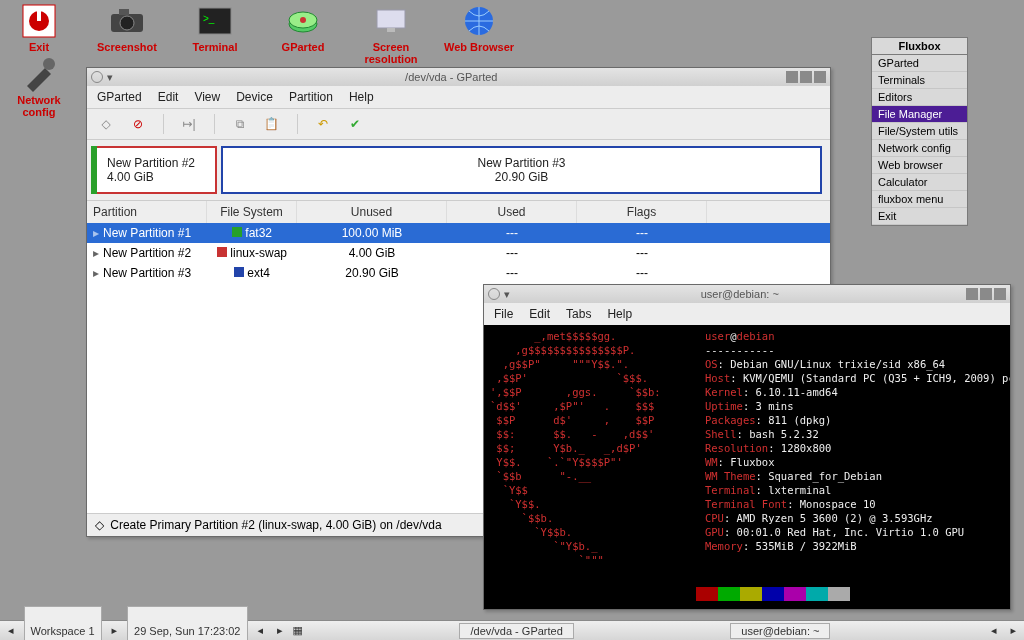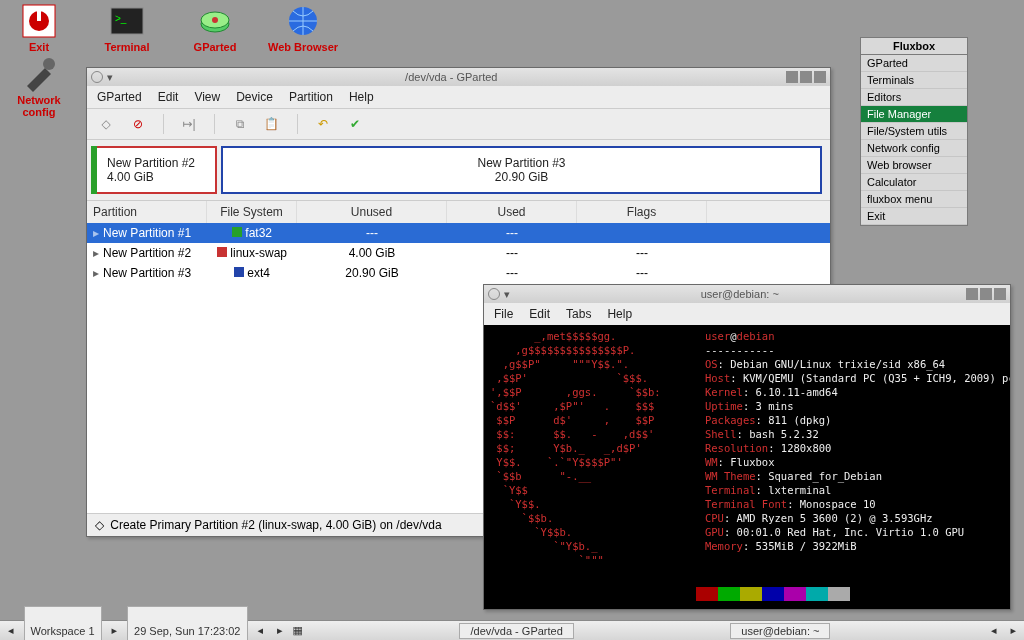--- a/index.html
+++ b/index.html
@@ -6,24 +6,24 @@
   body { font-family: sans-serif; font-size: 12px; background: #9a9a9a; width: 1024px; height: 640px; overflow: hidden; position: relative; }
 
   
   .desktop-icons { position: absolute; top: 3px; left: 3px; display: flex; gap: 16px; }
   .desktop-icon { display: flex; flex-direction: column; align-items: center; width: 72px; cursor: pointer; }
   .desktop-icon .icon-box { width: 36px; height: 36px; display:flex; align-items:center; justify-content:center; }
   .desktop-icon .label { color: #cc0000; font-weight: bold; font-size: 11px; margin-top: 2px; text-align:center; }
   .desktop-icon.second-row { position:absolute; }
 
   
-  .fluxbox-menu { position: absolute; top: 37px; right: 56px; width: 108px; background: #d9d9d9; border:1px solid #7a7a7a; font-size:11px; }
+  .fluxbox-menu { position: absolute; top: 37px; right: 56px; width: 97px; background: #d9d9d9; border:1px solid #7a7a7a; font-size:11px; }
   .fluxbox-menu .title { text-align:center; font-weight:bold; padding:2px 0; border-bottom:1px solid #7a7a7a; }
   .fluxbox-menu .item { padding: 2px 6px; cursor:pointer; border-bottom:1px solid #c6c6c6; }
-  .fluxbox-menu .item.selected { background:#15803d; color:#fff; }
+  .fluxbox-menu .item.selected { background:#4c1d95; color:#fff; }
 
   
   .window { position: absolute; background:#eeeeee; border:1px solid #6a6a6a; box-shadow: 2px 2px 3px rgba(0,0,0,.2);}
   .titlebar { background:linear-gradient(#e4e4e4,#d0d0d0); height:18px; display:flex; align-items:center; font-size:11px; color:#555; padding:0 4px; }
   .titlebar .title { flex:1; text-align:center; }
   .titlebar .wbtns { display:flex; gap:2px;}
   .titlebar .wbtn { width:12px; height:12px; background:#8a8a8a; }
   .titlebar .swirl { width:12px; height:12px; border-radius:50%; border:1px solid #888; margin-right:4px; }
 
   
@@ -79,35 +79,54 @@
           <rect x="2" y="2" width="32" height="32" fill="#fff" stroke="#c00"></rect>
           <circle cx="18" cy="18" r="10" fill="#c00"></circle>
           <rect x="16" y="6" width="4" height="12" fill="#fff"></rect>
         </svg>
       </div>
     <div class="label">Exit</div>
   </div>
   <div class="desktop-icon">
     <div class="icon-box">
         <svg width="36" height="30">
+          <rect x="2" y="8" width="32" height="18" rx="3" fill="#444"></rect>
+          <circle cx="18" cy="17" r="7" fill="#222" stroke="#888"></circle>
+          <rect x="10" y="3" width="10" height="6" fill="#555"></rect>
+        </svg>
+      </div>
+    <div class="label">Screenshot</div>
+  </div>
+  <div class="desktop-icon">
+    <div class="icon-box">
+        <svg width="36" height="30">
           <rect x="2" y="2" width="32" height="26" fill="#222" stroke="#888"></rect>
           <text x="6" y="16" fill="#0f0" font-size="10">&gt;_</text>
         </svg>
       </div>
     <div class="label">Terminal</div>
   </div>
   <div class="desktop-icon">
     <div class="icon-box">
         <svg width="36" height="30">
           <ellipse cx="18" cy="18" rx="14" ry="8" fill="#5c6" stroke="#283"></ellipse>
           <ellipse cx="18" cy="14" rx="14" ry="8" fill="#9e8" stroke="#283"></ellipse>
           <circle cx="18" cy="14" r="3" fill="#c33"></circle>
         </svg>
       </div>
     <div class="label">GParted</div>
+  </div>
+  <div class="desktop-icon">
+    <div class="icon-box">
+        <svg width="36" height="30">
+          <rect x="4" y="4" width="28" height="18" fill="#dde" stroke="#99a"></rect>
+          <rect x="14" y="22" width="8" height="4" fill="#bbb"></rect>
+        </svg>
+      </div>
+    <div class="label">Screen resolution</div>
   </div>
   <div class="desktop-icon">
     <div class="icon-box">
         <svg width="36" height="36">
           <circle cx="18" cy="18" r="14" fill="#2a6be0"></circle>
           <path d="M4 18 h28 M18 4 v28 M8 8 Q18 18 28 8 M8 28 Q18 18 28 28" stroke="#9cf" fill="none"></path>
         </svg>
       </div>
     <div class="label">Web Browser</div>
   </div>
@@ -187,20 +206,21 @@
         <div>Used</div>
         <div>Flags</div>
       </div>
     <div id="gparted-rows">
         <div class="tbl-row selected">
           <div>
             <span style="opacity:.6">▸</span> 
             <span>New Partition #1</span>
           </div>
           <div><span class="fs-swatch" style="background:#26a02a"></span> fat32</div>
+          <div>100.00 MiB</div>
           <div>---</div>
           <div>---</div>
           <div></div>
         </div>
         <div class="tbl-row">
           <div>
             <span style="opacity:.6">▸</span> 
             <span>New Partition #2</span>
           </div>
           <div><span class="fs-swatch" style="background:#c83333"></span> linux-swap</div>

